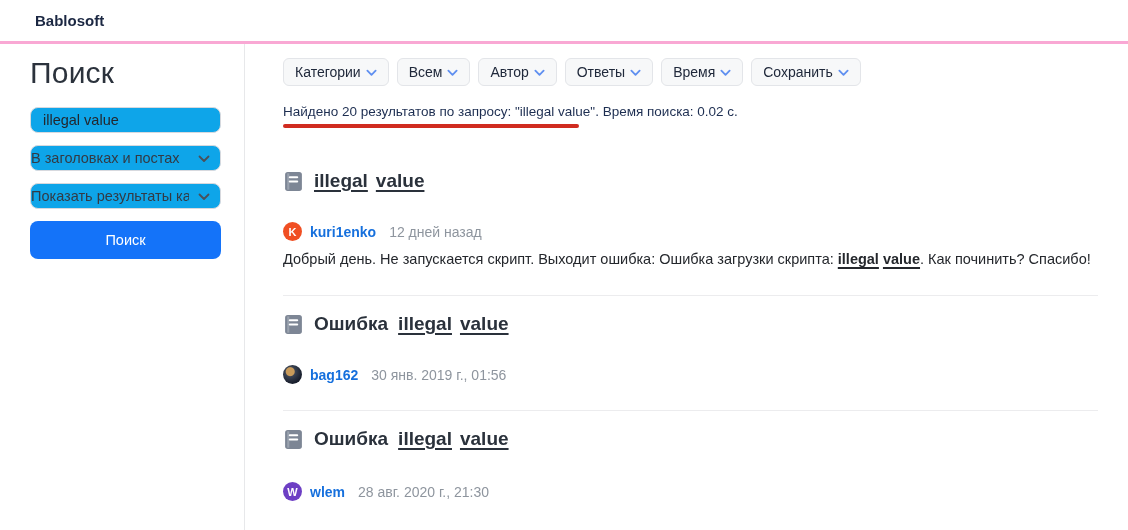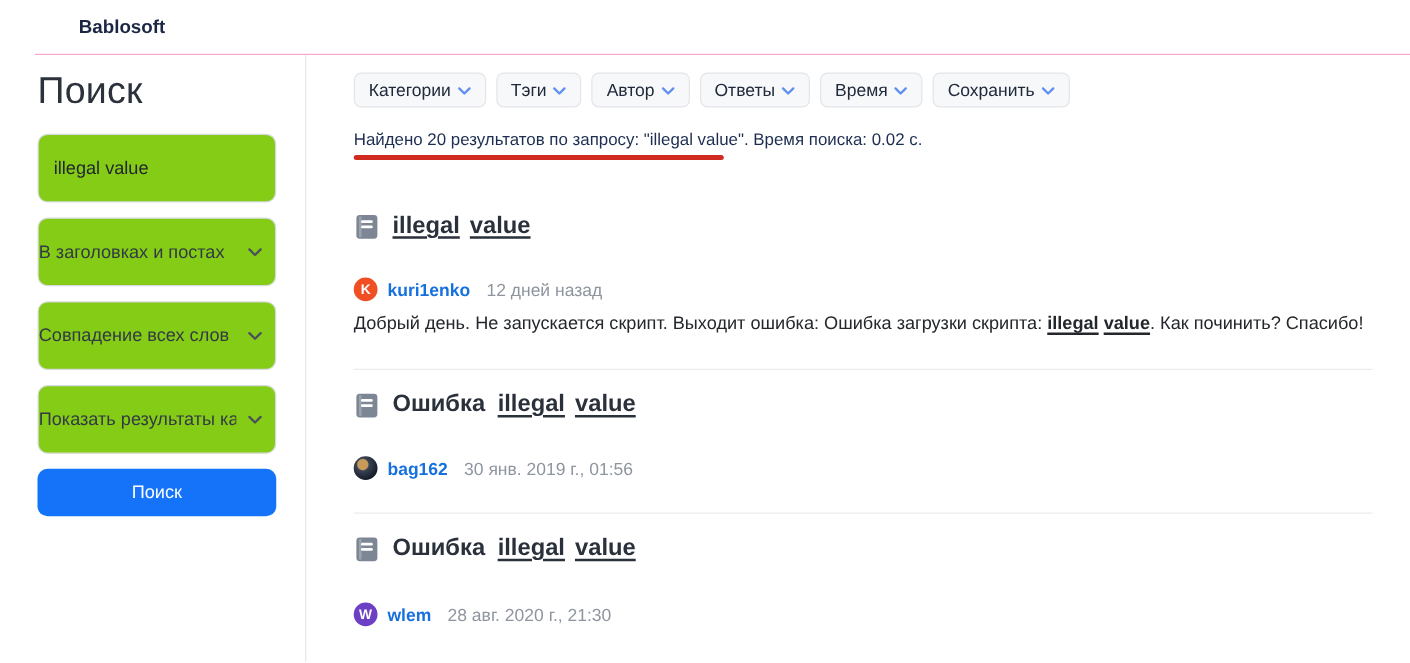--- a/index.html
+++ b/index.html
@@ -1,31 +1,31 @@
 <!DOCTYPE html>
 <html><head>
 <meta charset="utf-8">
 <style>
   * { margin:0; padding:0; box-sizing:border-box; }
   html,body { background:#fff; }
   body { font-family:"Liberation Sans", sans-serif; }
   .page { width:1128px; height:530px; background:#fff; overflow:hidden; position:relative; }
 
   
-  .header { height:44px; border-bottom:1px solid #f9a8d4; display:flex; align-items:center; padding-left:35px;margin-left:28px; }
+  .header { height:44px; border-bottom:3px solid #f9a8d4; display:flex; align-items:center; padding-left:35px; }
   .brand { font-size:15px; font-weight:700; color:#1b2742; text-decoration:none; cursor:pointer; }
 
   
   .layout { display:flex; height:486px; }
   .sidebar { width:245px; min-width:245px; border-right:1px solid #e7e8ea; padding:12px 22px 0 30px; }
   .main { flex:1; min-width:0; padding:14px 30px 16px 38px; }
 
   
   .side-title { font-size:30px; font-weight:400; color:#2b323c; line-height:34px; margin-bottom:17px; letter-spacing:.2px; }
-  .control { width:191px; height:55px; border:1px solid #d7d9de; border-radius:8px; background:#84cc16;
+  .control { width:191px; height:26px; border:1px solid #d7d9de; border-radius:8px; background:#0ea5e9;
              margin-bottom:12px; font-size:14.5px; position:relative; }
   input.control { padding:0 12px; color:#23272e; font-weight:500; outline:none; font-family:inherit; }
   .select { display:flex; align-items:center; padding:0 0; color:#333a44; cursor:pointer; }
   .select-label { white-space:nowrap; overflow:hidden; max-width:158px; }
   .select .chev { position:absolute; right:10px; top:50%; transform:translateY(-50%); }
   .search-btn { width:191px; height:38px; border:none; border-radius:8px; color:#fff; font-size:14.5px;
                 font-weight:500; cursor:pointer; font-family:inherit; }
 
   
   .filter-row { display:flex; gap:8px; }
@@ -75,28 +75,20 @@
 
       <div class="control select">
         <span class="select-label">В заголовках и постах</span>
         <span class="chev">
           <svg width="12" height="8" viewBox="0 0 12 8">
               <path d="M1.5 1.5 L6 6 L10.5 1.5" fill="none" stroke="#4a505a" stroke-width="1.8" stroke-linecap="round" stroke-linejoin="round"></path>
             </svg>
         </span>
       </div>
 
-      <div class="control select">
-        <span class="select-label">Совпадение всех слов</span>
-        <span class="chev">
-          <svg width="12" height="8" viewBox="0 0 12 8">
-              <path d="M1.5 1.5 L6 6 L10.5 1.5" fill="none" stroke="#4a505a" stroke-width="1.8" stroke-linecap="round" stroke-linejoin="round"></path>
-            </svg>
-        </span>
-      </div>
 
       <div class="control select">
         <span class="select-label">Показать результаты как зе</span>
         <span class="chev">
           <svg width="12" height="8" viewBox="0 0 12 8">
               <path d="M1.5 1.5 L6 6 L10.5 1.5" fill="none" stroke="#4a505a" stroke-width="1.8" stroke-linecap="round" stroke-linejoin="round"></path>
             </svg>
         </span>
       </div>
 
@@ -106,21 +98,21 @@
     <div class="main">
 
       <div class="filter-row">
         <button class="filter-btn">
           <span>Категории</span>
           <span><svg width="11" height="8" viewBox="0 0 12 8">
                 <path d="M1.5 1.5 L6 6 L10.5 1.5" fill="none" stroke="#5f8ff0" stroke-width="2" stroke-linecap="round" stroke-linejoin="round"></path>
               </svg></span>
         </button>
         <button class="filter-btn">
-          <span>Тэги</span>
+          <span>Всем</span>
           <span><svg width="11" height="8" viewBox="0 0 12 8">
                 <path d="M1.5 1.5 L6 6 L10.5 1.5" fill="none" stroke="#5f8ff0" stroke-width="2" stroke-linecap="round" stroke-linejoin="round"></path>
               </svg></span>
         </button>
         <button class="filter-btn">
           <span>Автор</span>
           <span><svg width="11" height="8" viewBox="0 0 12 8">
                 <path d="M1.5 1.5 L6 6 L10.5 1.5" fill="none" stroke="#5f8ff0" stroke-width="2" stroke-linecap="round" stroke-linejoin="round"></path>
               </svg></span>
         </button>

